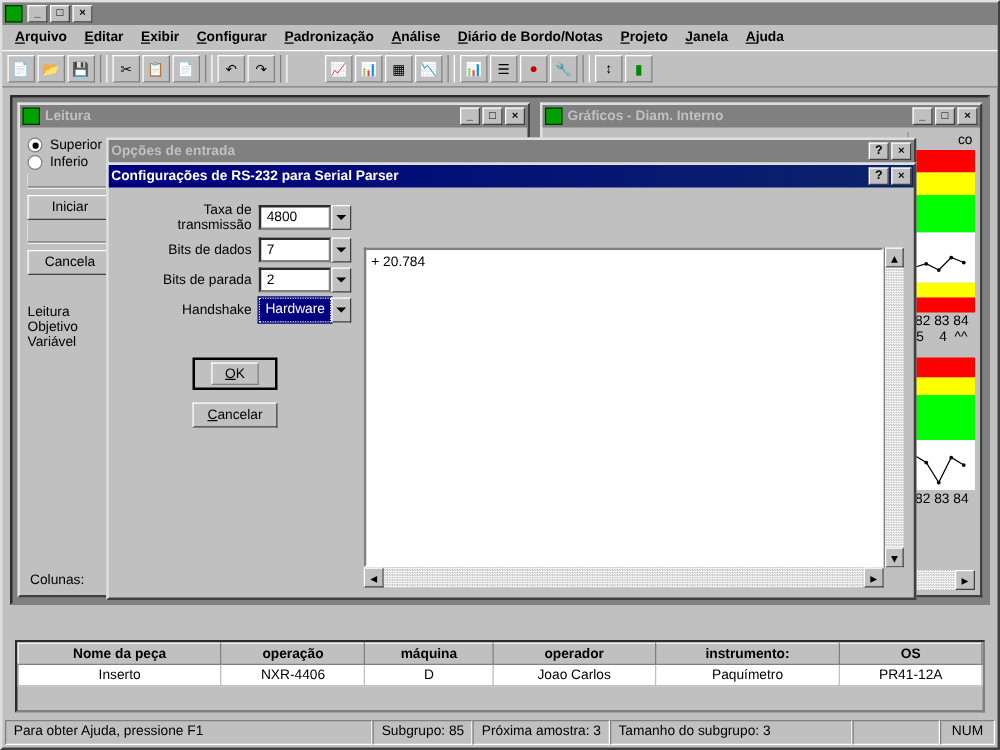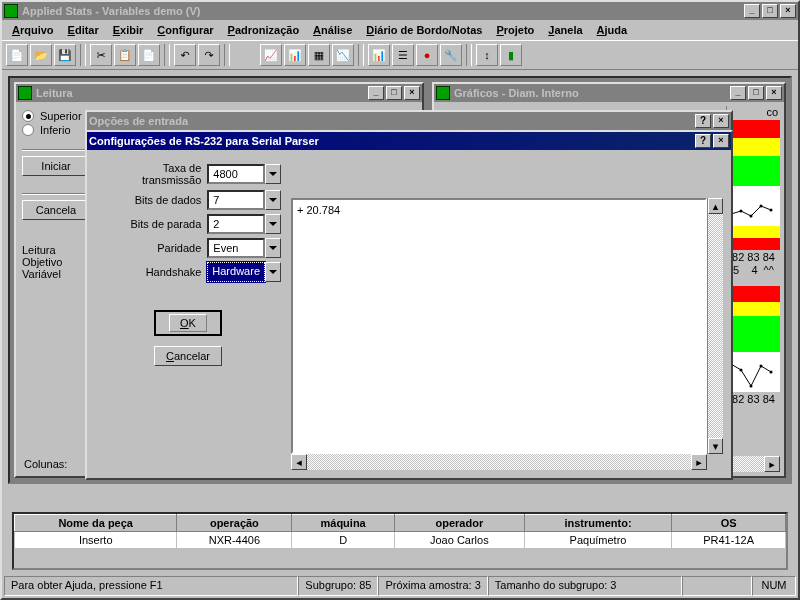--- a/index.html
+++ b/index.html
@@ -58,21 +58,20 @@
   .sbbtn-h { width:16px; background:#c0c0c0; border:1px solid #fff; border-right-color:#404040; border-bottom-color:#404040; display:flex; align-items:center; justify-content:center; }
   
   .helpbtn { width:16px; height:14px; background:#c0c0c0; border:1px solid #fff; border-right-color:#404040; border-bottom-color:#404040; font-size:10px; text-align:center; line-height:11px; font-weight:bold; color:#000; }
 </style>
 </head>
 <body>
 
 <div class="window" style="left:0; top:0; width:800px; height:600px;">
   <div class="titlebar inactive">
     <span class="icon"></span>
-    <span class="title">Applied Stats - Variables demo (V)</span>
     <div class="winbtns">
       <div class="winbtn">_</div>
       <div class="winbtn">□</div>
       <div class="winbtn">×</div>
     </div>
   </div>
   <div class="menubar">
     <span><u>A</u>rquivo</span>
     <span><u>E</u>ditar</span>
     <span><u>E</u>xibir</span>
@@ -241,29 +240,20 @@
           <tr>
                 <td class="label">Bits de parada</td>
               <td>
                   <div class="combo">
                     <div class="val">2</div>
                     <div class="arrow"></div>
                   </div>
                 </td>
               </tr>
           <tr>
-                <td class="label">Paridade</td>
-              <td>
-                  <div class="combo">
-                    <div class="val">Even</div>
-                    <div class="arrow"></div>
-                  </div>
-                </td>
-              </tr>
-          <tr>
                 <td class="label">Handshake</td>
               <td>
                   <div class="combo">
                     <div class="val sel">Hardware</div>
                     <div class="arrow"></div>
                   </div>
                 </td>
               </tr>
         </tbody>
           </table>

